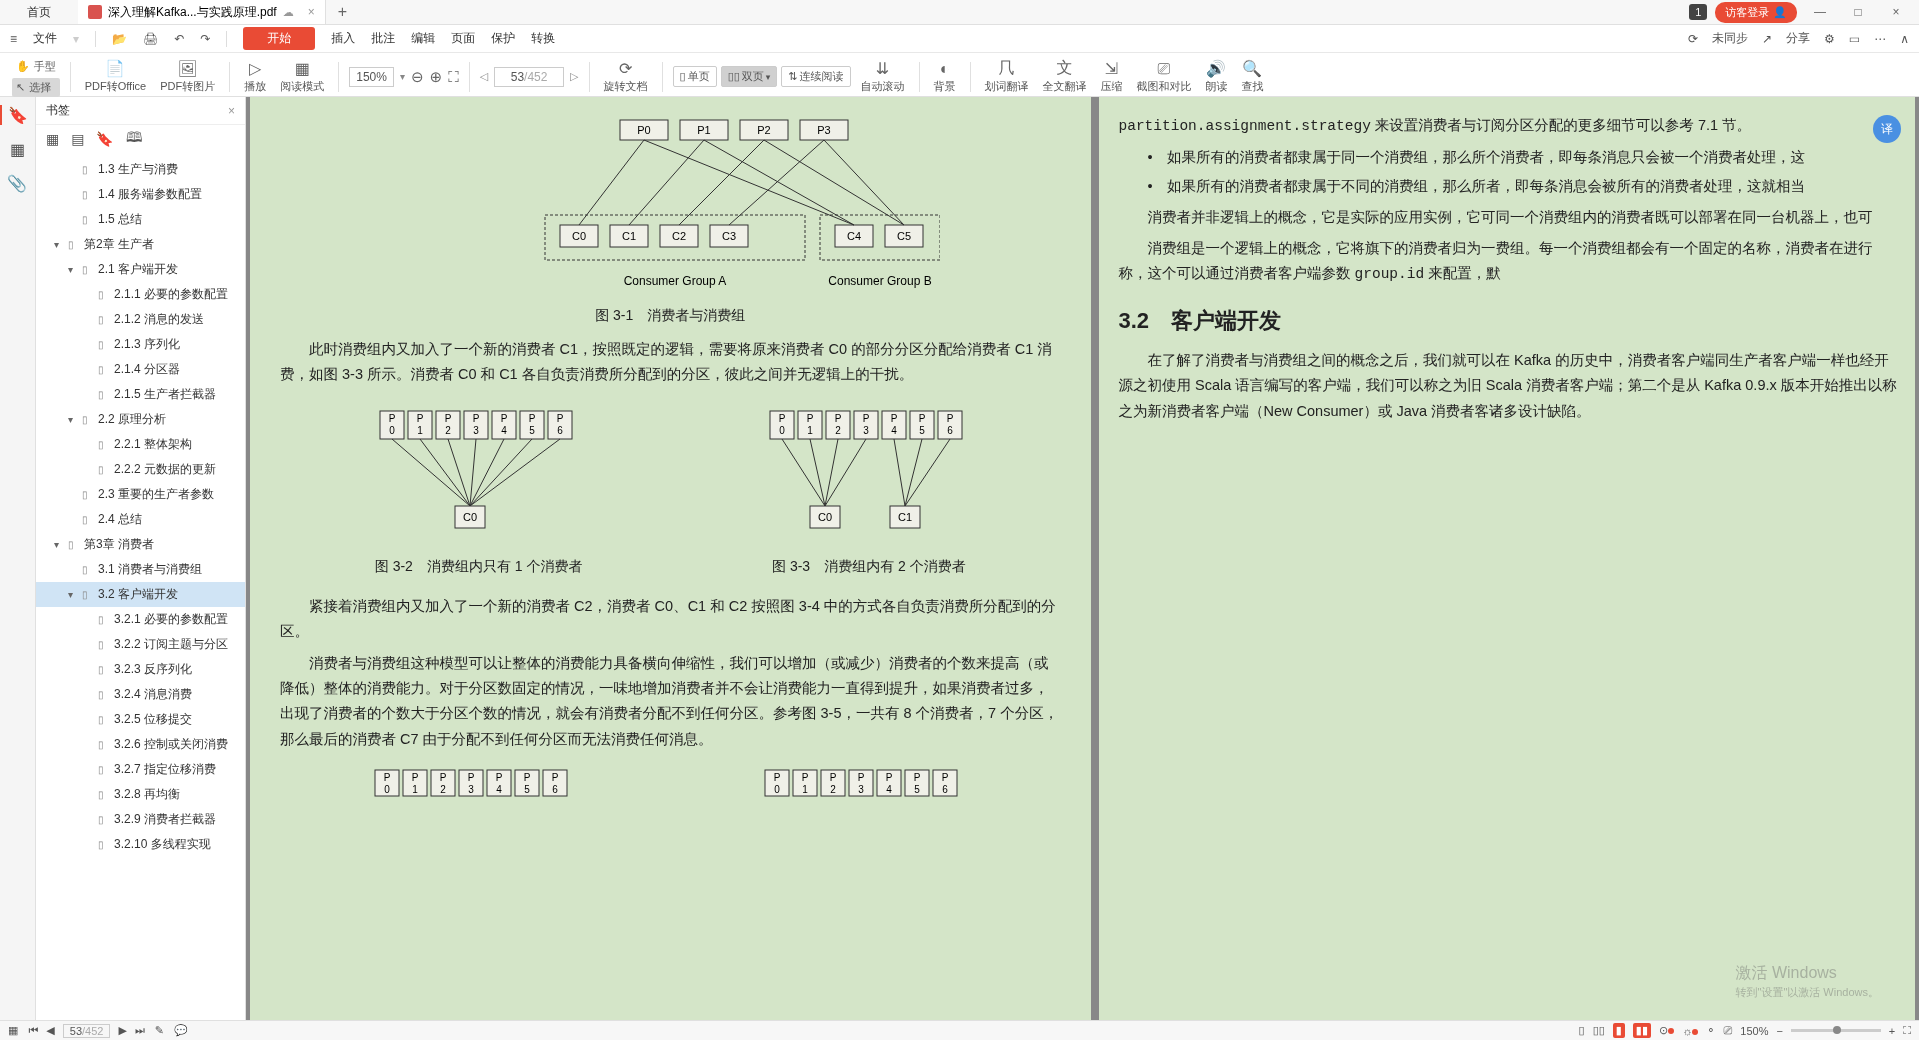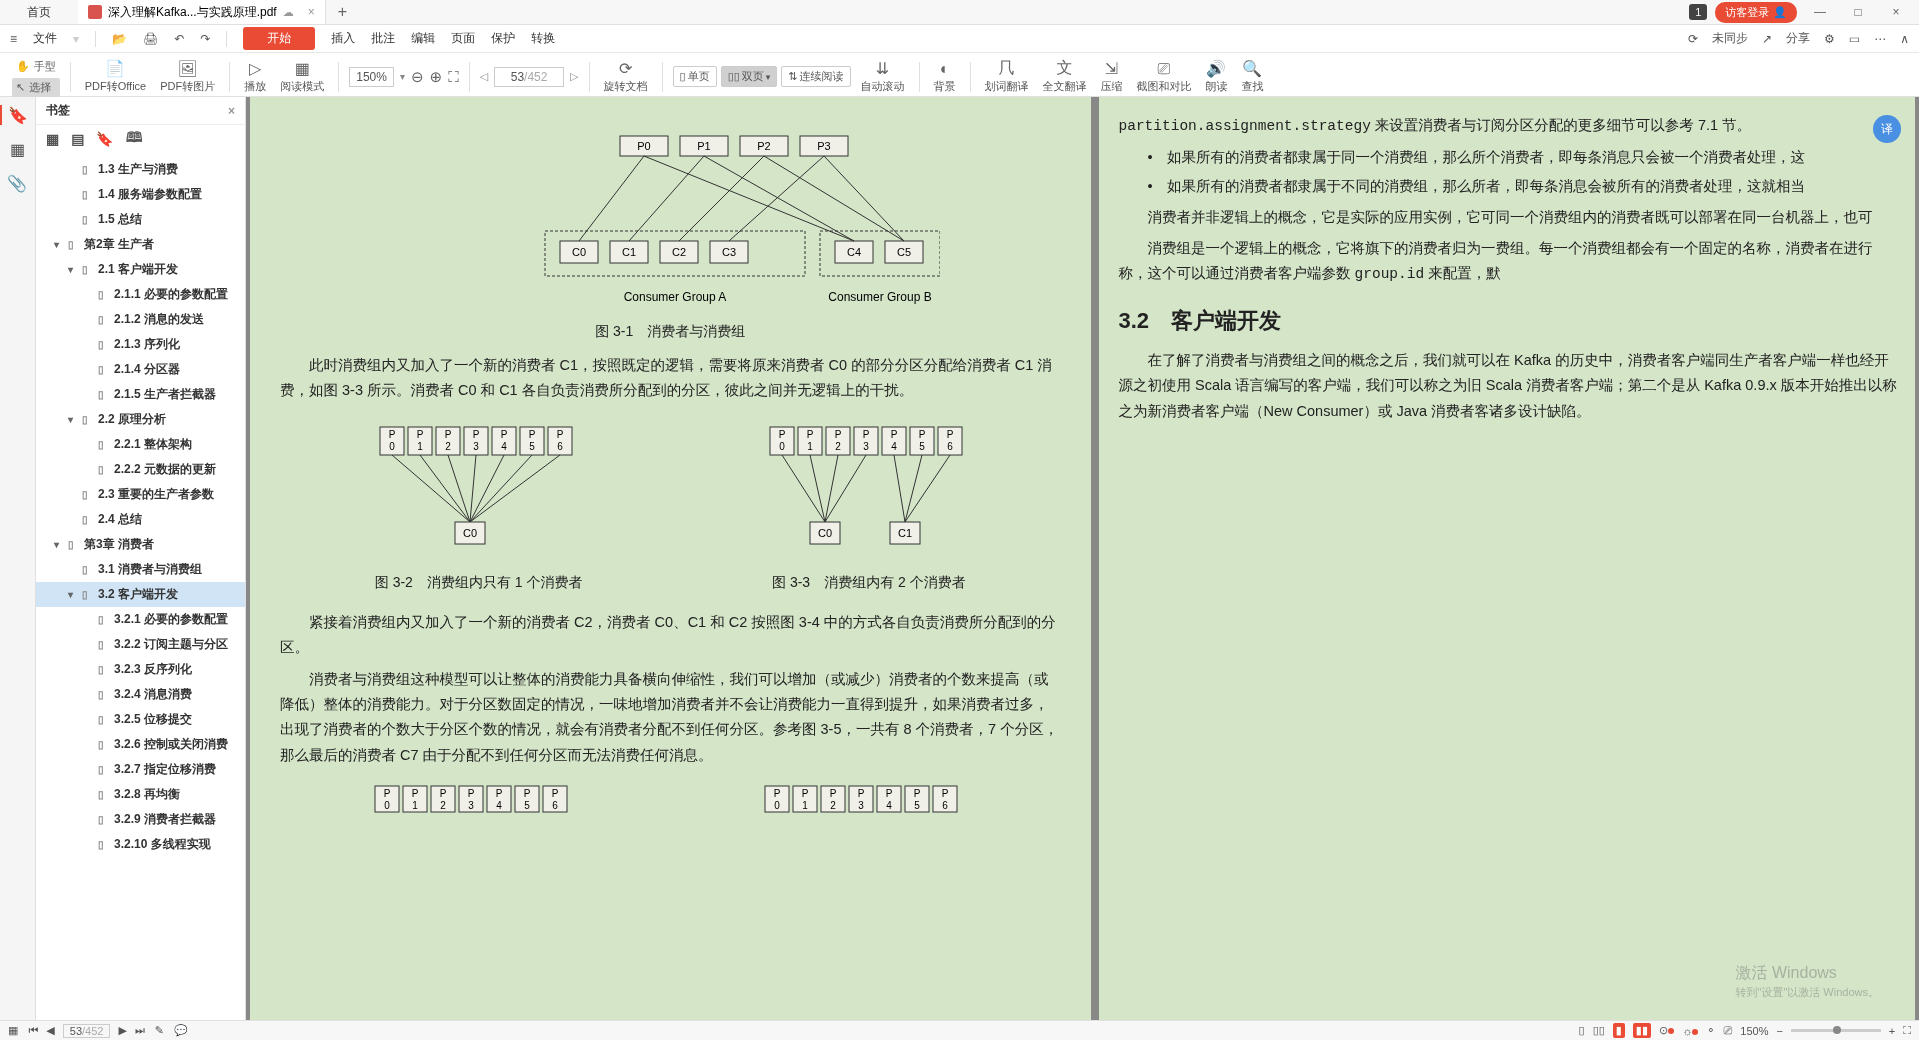--- a/index.html
+++ b/index.html
@@ -35,35 +35,35 @@
 .page-total { color: #aaa; }
 .tool-pill { border: 1px solid #ccc; padding: 2px 6px; border-radius: 2px; display: flex; align-items: center; gap: 2px; }
 .tool-pill.active { background: #d0d0d0; }
 
 
 .main { display: flex; height: calc(100% - 117px); }
 .leftnav { width: 36px; background: #f5f5f5; border-right: 1px solid #e0e0e0; display: flex; flex-direction: column; align-items: center; padding-top: 8px; gap: 14px; }
 .leftnav .navicon { width: 20px; height: 20px; display: flex; align-items: center; justify-content: center; color: #555; cursor: pointer; }
 .leftnav .navicon.active { color: #e94b35; border-left: 2px solid #e94b35; width: 36px; }
 
-.sidebar { width: 210px; background: #fff; border-right: 1px solid #e0e0e0; display: flex; flex-direction: column; font-weight: bold; }
+.sidebar { width: 210px; background: #fff; border-right: 1px solid #e0e0e0; display: flex; flex-direction: column; }
 .sidebar-header { height: 28px; display: flex; align-items: center; justify-content: space-between; padding: 0 10px; font-size: 12px; color: #333; border-bottom: 1px solid #eee; }
 .sidebar-icons { height: 28px; display: flex; align-items: center; gap: 12px; padding: 0 10px; color: #555; font-size: 14px; }
 .bookmark-tree { flex: 1; overflow-y: auto; font-size: 12px; color: #333; padding: 4px 0; }
 .bm-item { display: flex; align-items: center; padding: 4px 8px; gap: 4px; cursor: pointer; }
 .bm-item.selected { background: #d0e4f5; }
 .bm-caret { width: 10px; font-size: 10px; color: #666; }
 .bm-icon { width: 12px; color: #888; font-size: 10px; }
 .bm-l1 { padding-left: 18px; }
 .bm-l2 { padding-left: 32px; }
 .bm-l3 { padding-left: 48px; }
 
 .content { flex: 1; background: #888; overflow: hidden; position: relative; display: flex; }
 .page { background: #d4e5c8; margin: 0 4px; flex: 1; padding: 0; position: relative; overflow: hidden; font-family: SimSun, serif; color: #222; }
-.page-left { padding: 26px 30px; }
+.page-left { padding: 10px 30px; }
 .page-right { padding: 10px 16px 10px 20px; }
 .diagram { text-align: center; margin: 8px 0; }
 .diagram svg { max-width: 100%; }
 .caption { text-align: center; font-size: 14px; margin: 0 0 12px; }
 .para { font-size: 14.5px; line-height: 1.75; text-indent: 2em; margin: 6px 0; }
 .section-title { font-size: 22px; font-weight: bold; margin: 18px 0 12px; }
 .bullet { font-size: 14.5px; line-height: 1.7; padding-left: 3em; text-indent: -1em; margin: 4px 0; }
 .mono { font-family: "Courier New", monospace; }
 
 .float-badge { position: absolute; right: 18px; top: 18px; width: 28px; height: 28px; background: #4a90e2; border-radius: 50%; color: #fff; display: flex; align-items: center; justify-content: center; font-size: 12px; }

